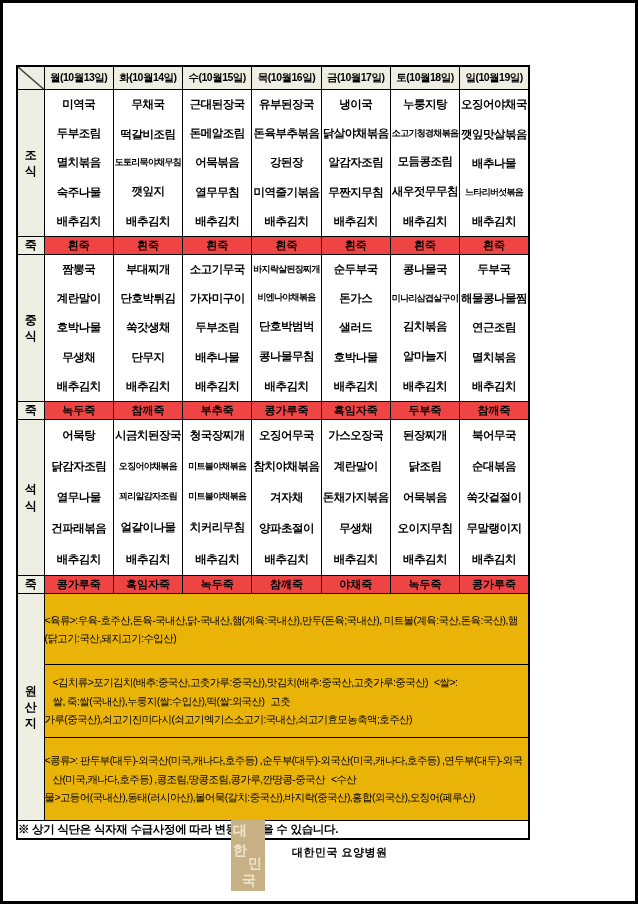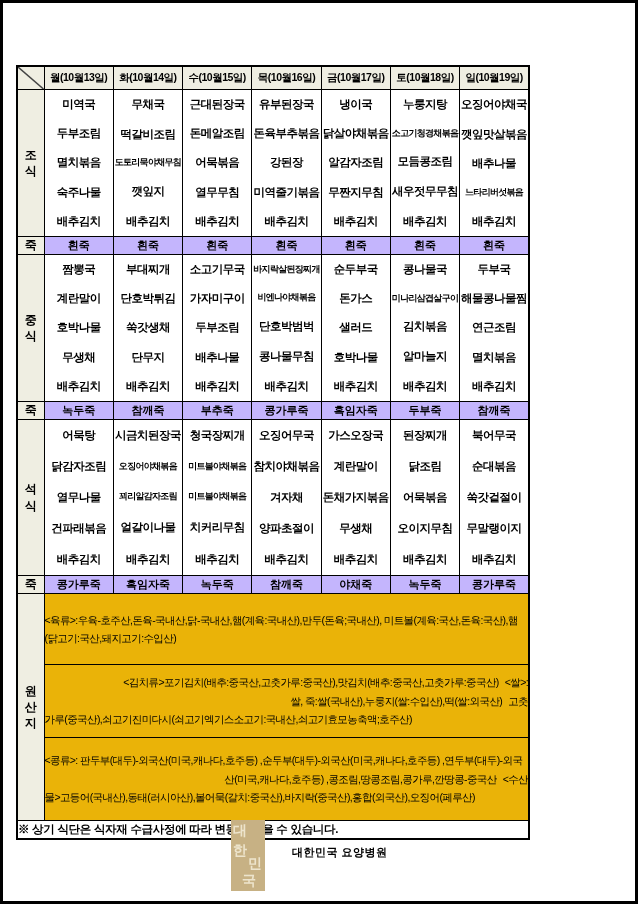--- a/index.html
+++ b/index.html
@@ -12,27 +12,27 @@
   th.day{background:#efeee2;font-size:10.5px;font-weight:bold;height:22px;letter-spacing:-0.5px;}
   td.corner{background:#efeee2;position:relative;}
   td.corner svg{position:absolute;left:0;top:0;width:100%;height:100%;display:block;}
   td.seclabel{background:#efeee2;text-align:center;font-weight:bold;font-size:12px;vertical-align:middle;}
   td.seclabel .vtxt{width:14px;margin:0 auto;word-break:break-all;line-height:1.35;}
   td.menu-cell{height:146px;vertical-align:middle;background:#fff;}
   tr.dinner td.menu-cell{height:155px;}
   .stack{display:flex;flex-direction:column;justify-content:space-around;height:100%;}
   .mi{text-align:center;font-weight:bold;font-size:11.5px;white-space:nowrap;letter-spacing:-0.5px;}
   .mi.tight{font-size:9px;letter-spacing:-0.7px;}
-  tr.porridge td{height:16px;text-align:center;font-weight:bold;font-size:11px;background:#c4b5fd;}
+  tr.porridge td{height:16px;text-align:center;font-weight:bold;font-size:11px;background:#ef4444;}
   tr.porridge td.seclabel{background:#efeee2;font-size:12px;}
   td.origin-cell{vertical-align:middle;padding:3px 7px;font-size:10.5px;letter-spacing:-0.6px;line-height:1.75;background:#eab308;}
   td.origin-cell.meat{height:70px;}
   td.origin-cell.kimchi{height:72px;}
   td.origin-cell.beans{height:82px;}
-  .oline{display:flex;justify-content:flex-end;white-space:nowrap;}
+  .oline{display:flex;justify-content:flex-start;white-space:nowrap;padding-left:8px;}
   .oline .r{flex:none;padding-left:6px;}
   td.note-cell{height:17px;font-weight:bold;font-size:11.5px;padding:1px 4px;letter-spacing:-0.3px;background:#fff;}
   .logo{position:absolute;left:228px;top:817px;width:34px;height:71px;background:#c7b184;z-index:5;}
   .logo span{position:absolute;font-weight:bold;font-size:14px;color:#ede4cc;line-height:1;}
   .logo .c0{left:2px;top:3px;}
   .logo .c1{left:2px;top:23px;}
   .logo .c2{left:17px;top:36px;}
   .logo .c3{left:11px;top:53px;}
   .hospital{position:absolute;left:289px;top:842px;font-size:11px;font-weight:bold;letter-spacing:0.5px;}
 </style>

